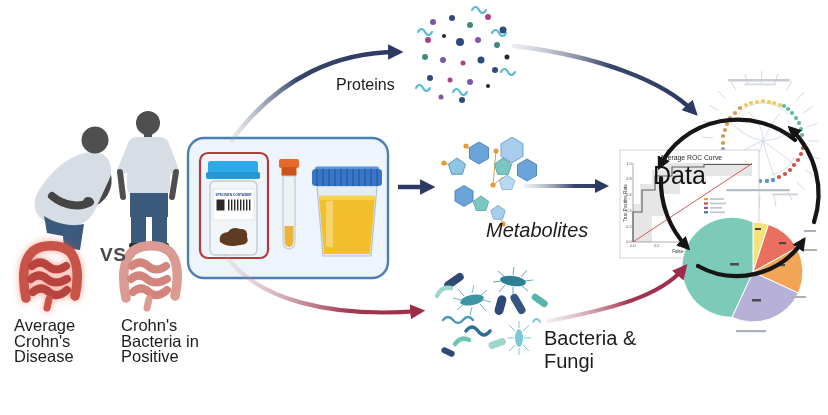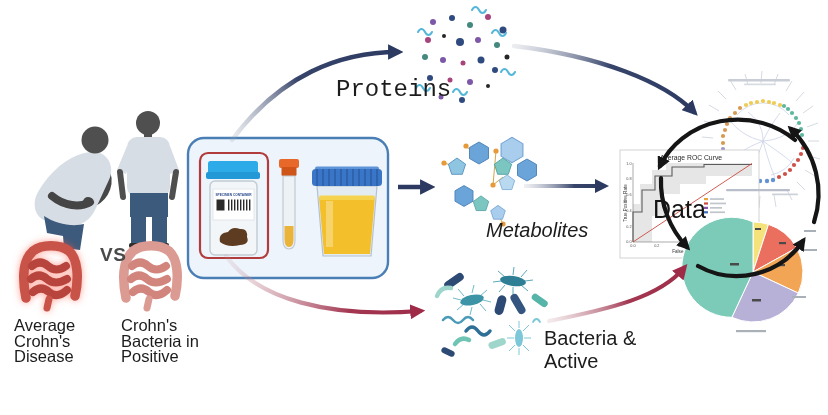--- a/index.html
+++ b/index.html
@@ -3,24 +3,24 @@
 <meta charset="utf-8">
 <style>
   html,body{margin:0;padding:0;background:#fff;}
   #canvas{position:relative;width:828px;height:415px;background:#ffffff;overflow:hidden;
           font-family:"Liberation Sans",sans-serif;}
   #scene{position:absolute;left:0;top:0;}
   .label{position:absolute;color:#1c1c1c;white-space:nowrap;}
   #lbl-vs{left:100px;top:244px;font-size:19px;font-weight:600;color:#4a4a4a;letter-spacing:.5px;}
   #lbl-active{left:14px;top:318px;font-size:16.5px;line-height:15.5px;}
   #lbl-remission{left:121px;top:318px;font-size:16.5px;line-height:15.5px;}
-  #lbl-proteins{left:336px;top:76px;font-size:24px;font-family:Liberation Mono, monospace;}
+  #lbl-proteins{left:336px;top:76px;font-size:16px;}
   #lbl-metabolites{left:486px;top:219px;font-size:20px;font-style:italic;}
   #lbl-bacteria{left:544px;top:327px;font-size:20px;line-height:23px;}
-  #lbl-integration{left:653px;top:162px;font-size:25px;line-height:27px;color:#141414;margin-top:34px;}
+  #lbl-integration{left:653px;top:162px;font-size:25px;line-height:27px;color:#141414;}
 </style>
 </head>
 <body>
 
 <div id="canvas">
 
 <svg id="scene" width="828" height="415" viewBox="0 0 828 415">
   <defs>
     <marker id="mNavy" viewBox="0 0 10 10" refX="6.5" refY="5" markerWidth="3.4" markerHeight="3.4" orient="auto-start-reverse">
       <path d="M0,0 L10,5 L0,10 z" fill="#2c3a62"></path>
@@ -454,20 +454,20 @@
   <div>Crohn's</div>
   <div>Bacteria in</div>
   <div>Positive</div>
 </div>
 
 <div class="label" id="lbl-proteins">Proteins</div>
 <div class="label" id="lbl-metabolites">Metabolites</div>
 
 <div class="label" id="lbl-bacteria">
   <div>Bacteria &amp;</div>
-  <div>Active</div>
+  <div>Fungi</div>
 </div>
 
 <div class="label" id="lbl-integration">
   <div>Data</div>
 </div>
 
 </div>
 
 </body></html>

